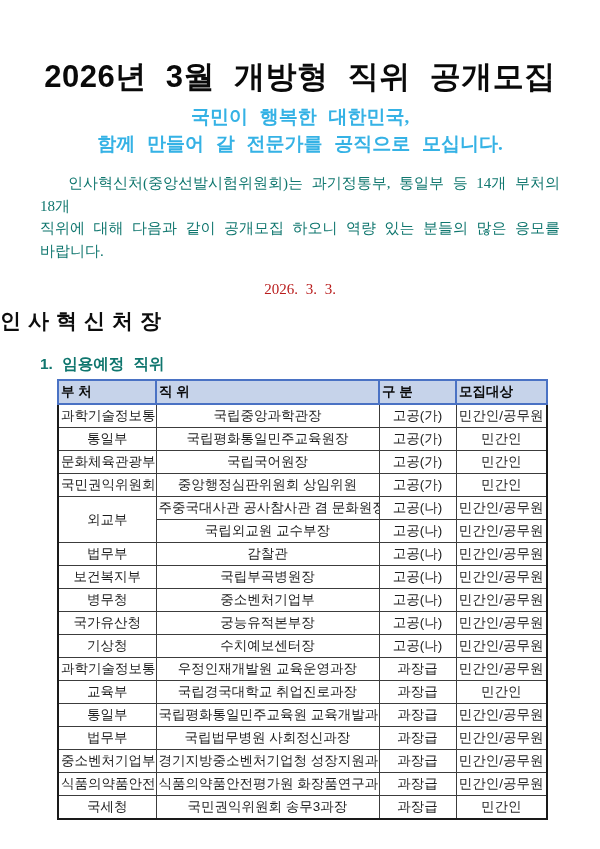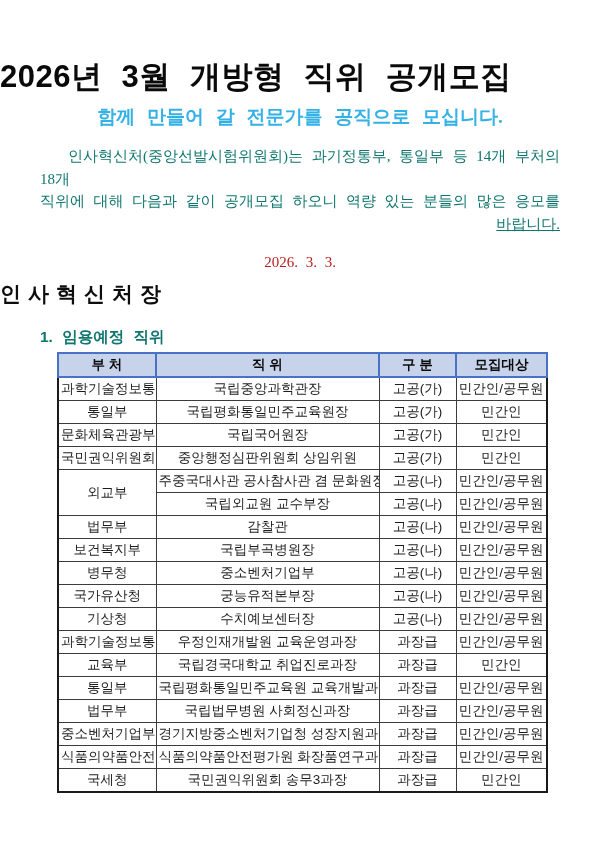--- a/index.html
+++ b/index.html
@@ -9,38 +9,38 @@
     position: relative;
     width: 600px; height: 849px;
     margin: 0 auto;
     background: #ffffff;
     padding-top: 58px;
     overflow: hidden;
   }
   .title {
     font-family: "Liberation Sans", "DejaVu Sans", sans-serif;
     font-size: 31px; font-weight: 900;
-    text-align: left; color: #0a0a0a;
+    text-align: center; color: #0a0a0a;
     letter-spacing: 0.5px; word-spacing: 10px;
     line-height: 38px;
   }
   .subtitle {
     margin-top: 7px; text-align: center;
     font-weight: 700; font-size: 19px; line-height: 27px;
     color: var(--subtitle-text, #35b2e5);
     word-spacing: 7px;
   }
   .intro {
     margin: 15px 40px 0 40px;
     font-size: 15px; line-height: 22.5px;
     word-spacing: 4.5px; color: #0f766e;
   }
   .intro .jline { text-align: justify; text-align-last: justify; }
   .intro .jline.first { text-indent: 28px; }
-  .intro .lastline { text-align: right; text-decoration: underline; }
+  .intro .lastline { text-align: left; }
   .date-line {
     margin-top: 19px; text-align: center;
     font-size: 15px; word-spacing: 4px; color: #b91c1c;
   }
   .signature {
     margin-top: 9px; 
     font-size: 21px; font-weight: 700; letter-spacing: 7px; color: #0d0d0d;
   }
   .section-heading {
     margin: 19px 0 4px 40px;
@@ -59,38 +59,39 @@
   }
   table.positions col.c1 { width: 98px; }
   table.positions col.c2 { width: 223px; }
   table.positions col.c3 { width: 77px; }
   table.positions col.c4 { width: 91px; }
   table.positions th {
     background: var(--table-header-bg, #c6d3ea);
     border: 2px solid var(--table-header-border, #4a72c4);
     font-weight: 800; color: #0a0a0a;
     padding: 3px 2px; line-height: 16px;
-    text-align: center;
+    text-align: left;
     margin-top: 45px;
   }
   table.positions td {
     border: 1px solid var(--table-body-border, #3c3c3c);
     padding: 3px 2px; line-height: 16px;
     text-align: center; color: #1c1c1c;
     overflow: hidden; white-space: nowrap;
   }
 </style>
 </head>
 <body>
 
 <div class="page">
 
   <h1 class="title">2026년 3월 개방형 직위 공개모집</h1>
 
   <div class="subtitle">
+    <div>국민이 행복한 대한민국,</div>
     <div>함께 만들어 갈 전문가를 공직으로 모십니다.</div>
   </div>
 
   <div class="intro">
     <div class="jline first">인사혁신처(중앙선발시험위원회)는 과기정통부, 통일부 등 14개 부처의 18개</div>
     <div class="jline">직위에 대해 다음과 같이 공개모집 하오니 역량 있는 분들의 많은 응모를</div>
     <div class="lastline">바랍니다.</div>
   </div>
 
   <div class="date-line">2026. 3. 3.</div>

